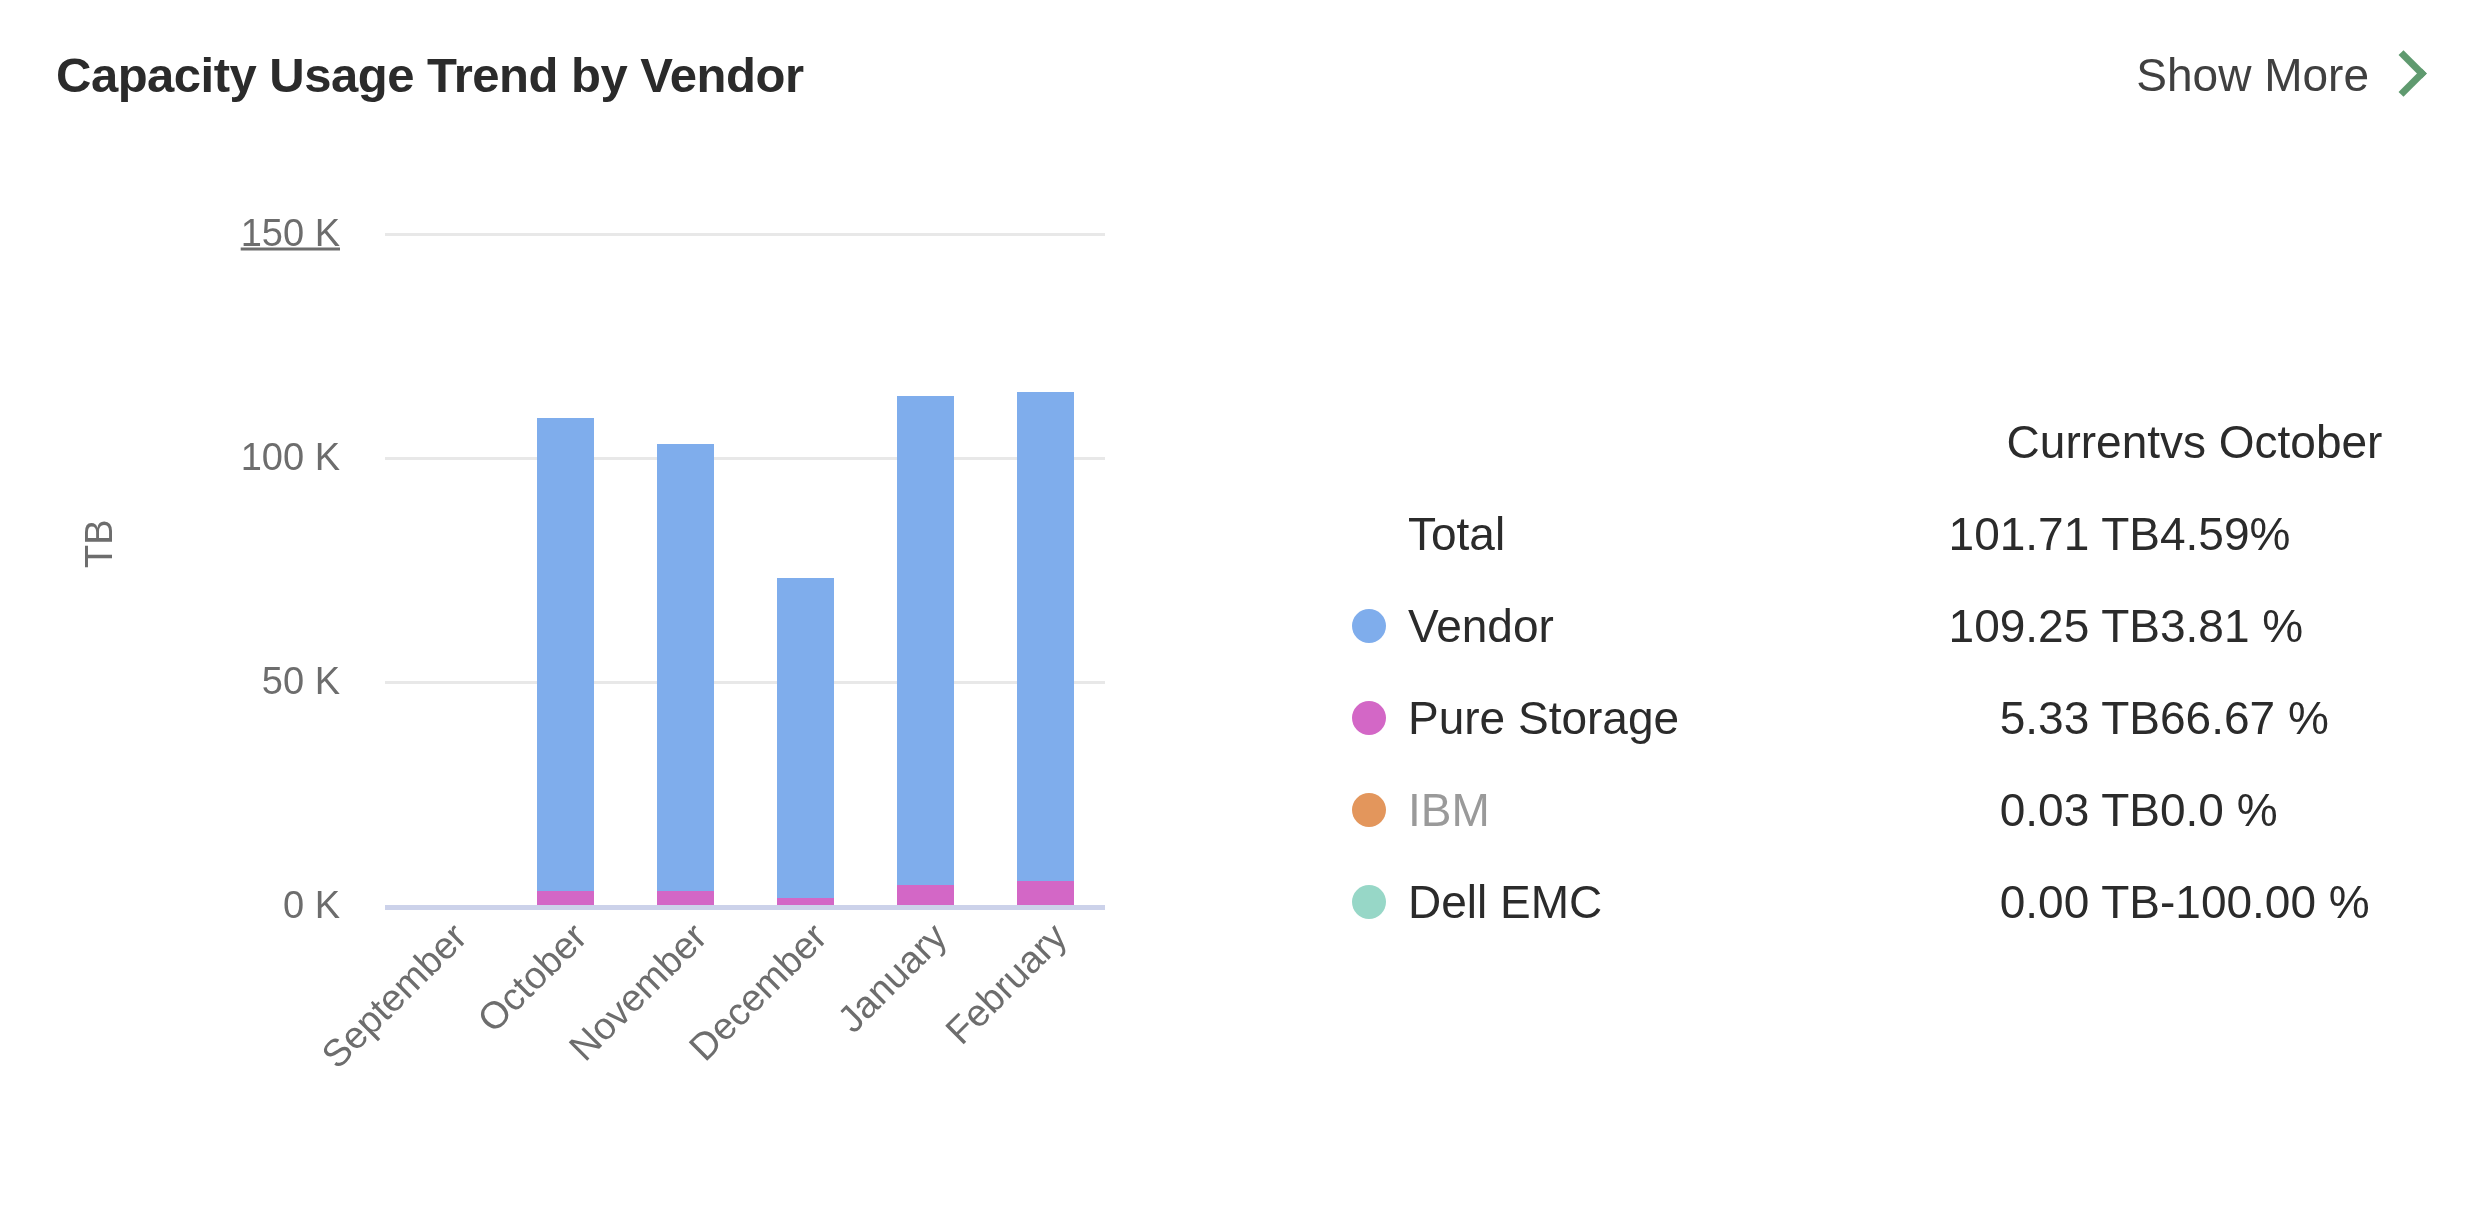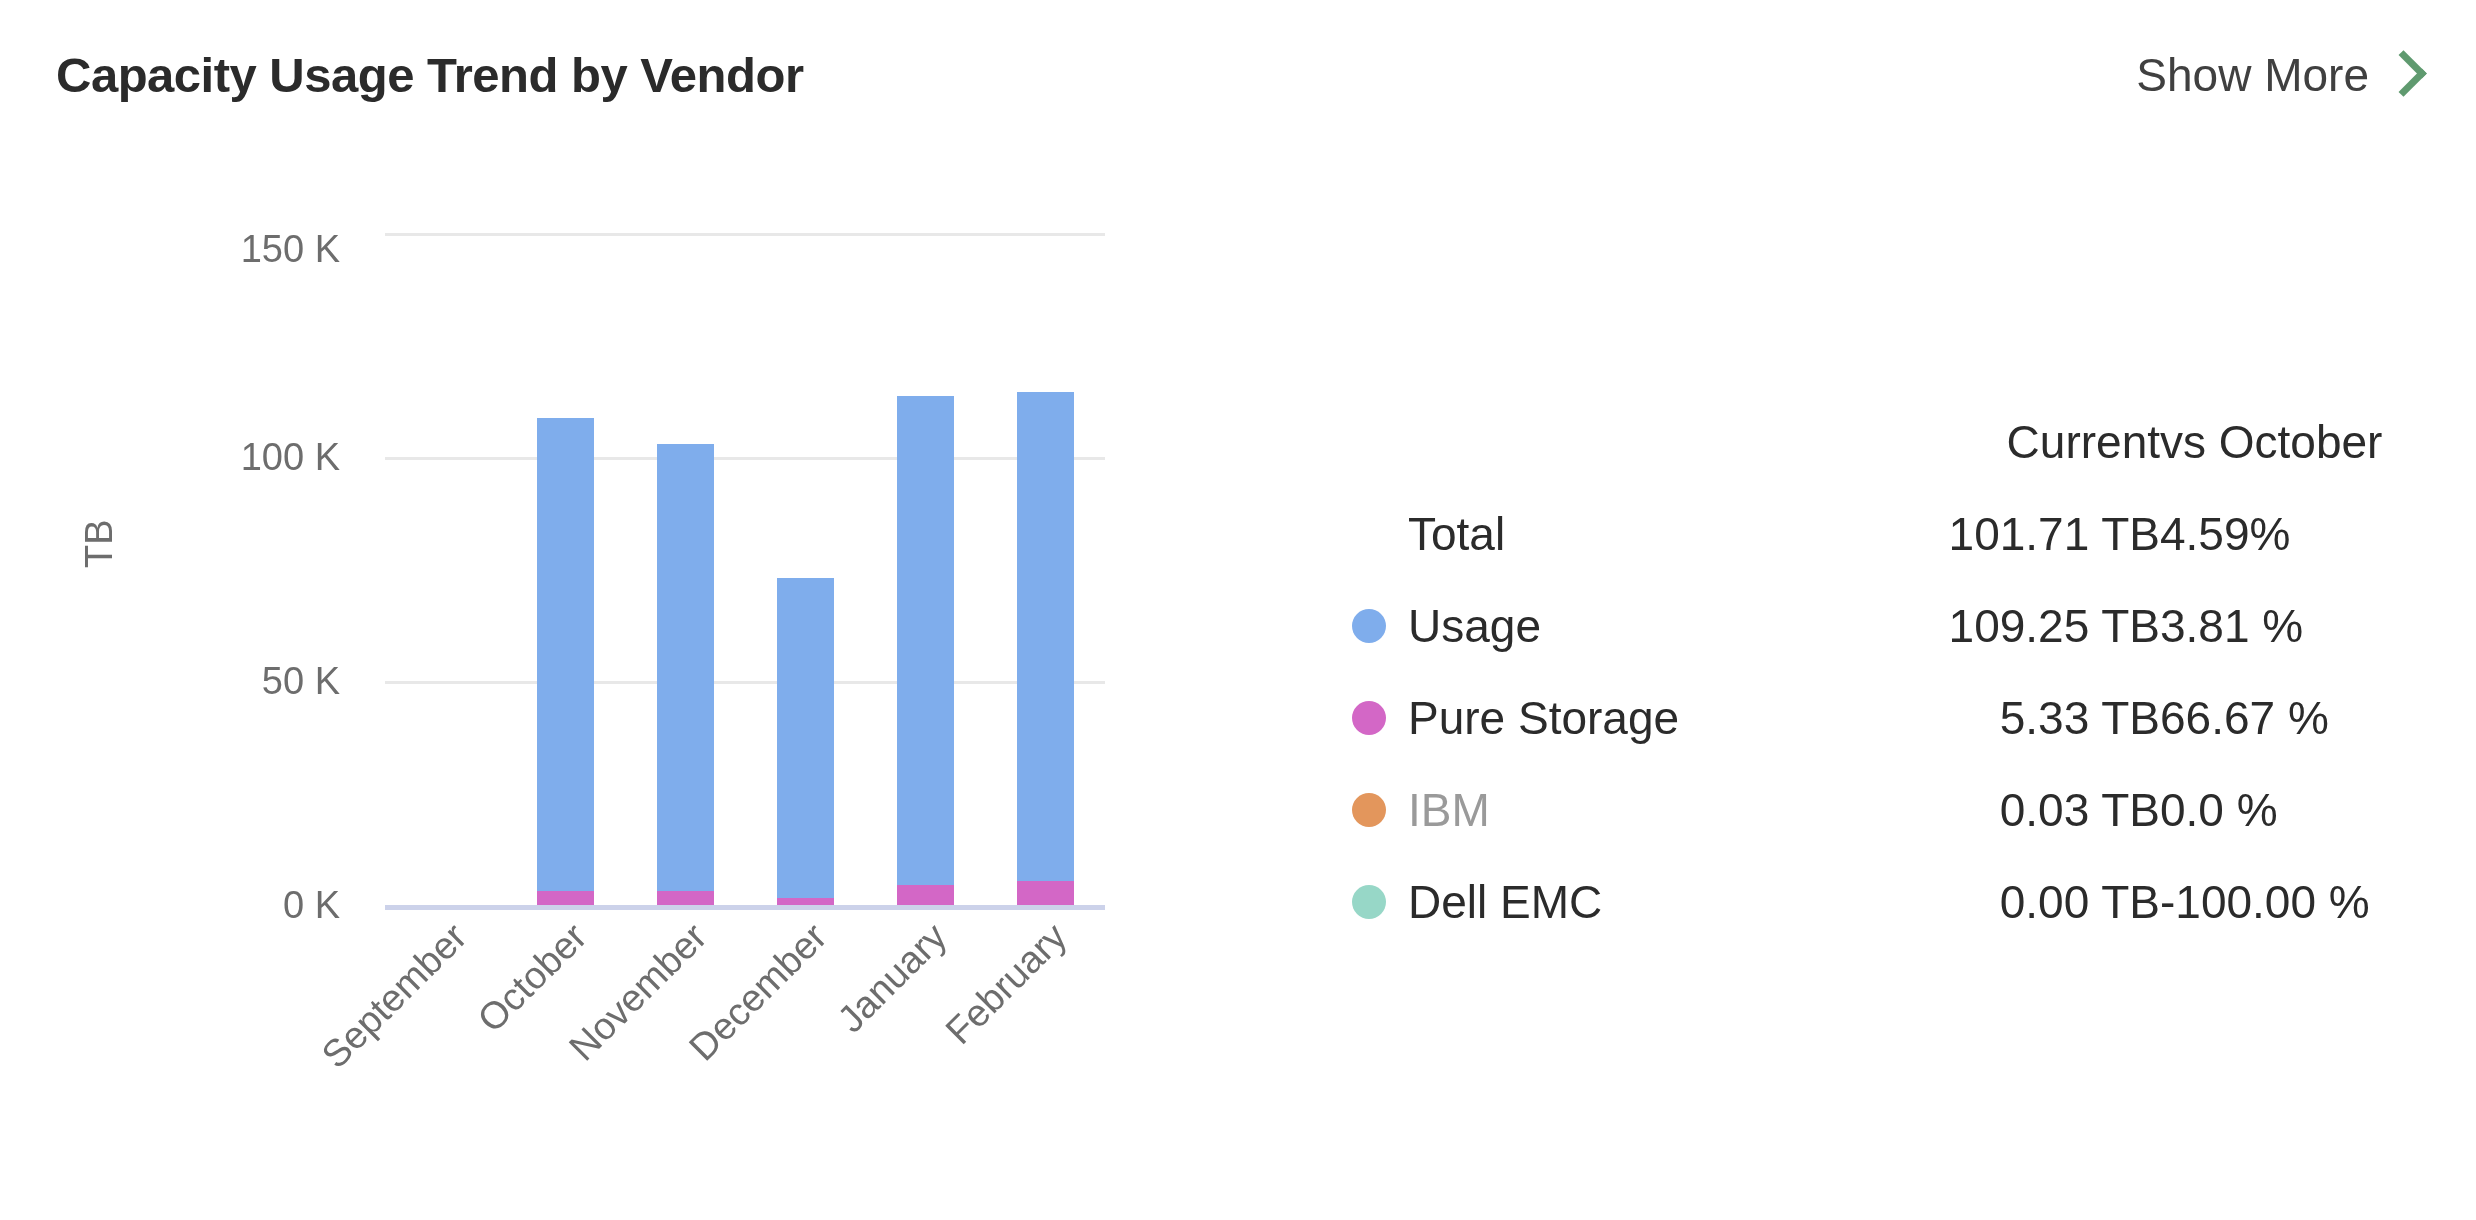--- a/index.html
+++ b/index.html
@@ -207,21 +207,21 @@
     <span>Show More</span>
     <span class="chev"></span>
   </div>
 </div>
 
 <div class="chart-wrap">
 
   <div class="axis-title">TB</div>
 
   <div class="ylabels" id="ylabels">
-      <div class="ytick" style="top: 16px;">150 K</div>
+      <div class="ytick" style="top: 0px; text-decoration: underline;">150 K</div>
       <div class="ytick" style="top: 224px;">100 K</div>
       <div class="ytick" style="top: 448px;">50 K</div>
       <div class="ytick" style="top: 672px;">0 K</div>
     </div>
 
   <div class="plot" id="gridlines">
       <div class="gridline" style="top: 0px;"></div>
       <div class="gridline" style="top: 224px;"></div>
       <div class="gridline" style="top: 448px;"></div>
       <div class="gridline zero" style="top: 672px;"></div>
@@ -276,21 +276,21 @@
       <div class="lt-name">
         <span class="dot spacer"></span>
         <span>Total</span>
       </div>
       <div class="lt-cur">101.71 TB</div>
       <div class="lt-delta">4.59%</div>
     </div>
     <div class="lt-row spaced">
       <div class="lt-name">
         <span class="dot" style="background: rgb(127, 173, 236);"></span>
-        <span>Usage</span>
+        <span>Vendor</span>
       </div>
       <div class="lt-cur">109.25 TB</div>
       <div class="lt-delta">3.81 %</div>
     </div>
     <div class="lt-row spaced">
       <div class="lt-name">
         <span class="dot" style="background: rgb(211, 103, 198);"></span>
         <span>Pure Storage</span>
       </div>
       <div class="lt-cur">5.33 TB</div>

